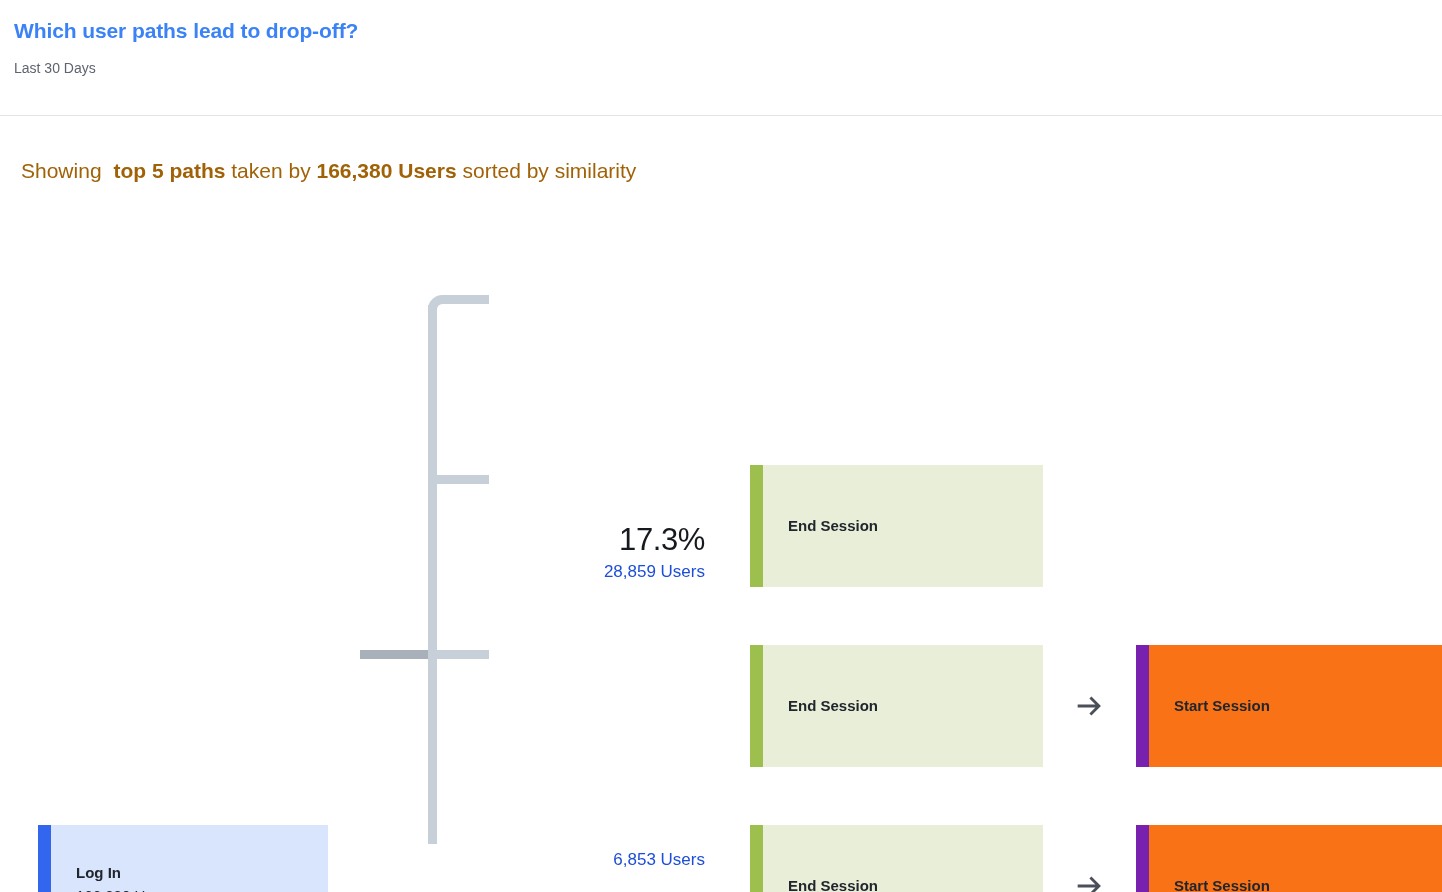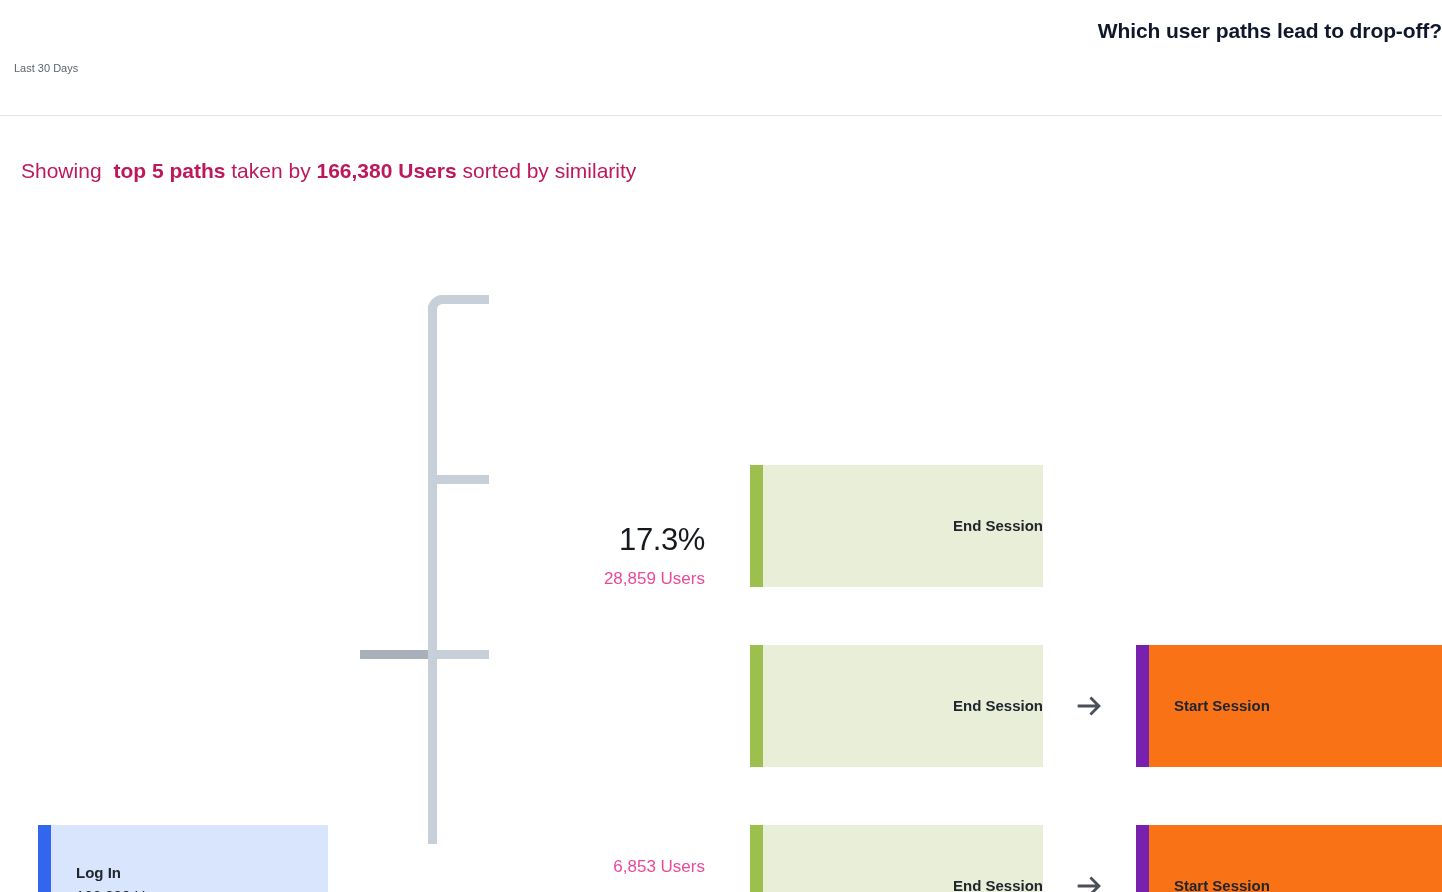--- a/index.html
+++ b/index.html
@@ -18,43 +18,42 @@
 
   
   .header {
     padding: 16px 0 0 14px;
     height: 115px;
     box-sizing: border-box;
   }
   .header-title {
     font-size: 21px;
     font-weight: bold;
-    color: #0f172a;
+    color: #3b82f6;
     letter-spacing: -0.1px;
     margin: 0;
     line-height: 30px;
-    text-align: right;
   }
   .header-subtitle {
-    font-size: 11px;
+    font-size: 14px;
     color: #5e646e;
     margin: 11px 0 0 0;
     line-height: 22px;
   }
   .header-divider {
     height: 1px;
     width: 100%;
     background: #e2e4e8;
   }
 
   
   .showing-bar {
     padding: 42px 0 0 21px;
     font-size: 21px;
-    color: #be185d;
+    color: #a16207;
     line-height: 26px;
     white-space: nowrap;
   }
   .showing-bar .bold {
     font-weight: bold;
   }
   .showing-bar .sp {
     display: inline-block;
     width: 6px;
   }
@@ -97,44 +96,44 @@
     color: #21262e;
     line-height: 22px;
     margin-top: 2px;
   }
 
   
   .node-source .node-accent { background: #3366ee; }
   .node-source .node-body  { background: #d8e5fc; }
   
   .node-end .node-accent { background: #9cbf4e; }
-  .node-end .node-body  { background: #e9eed8; align-items: flex-end; }
+  .node-end .node-body  { background: #e9eed8; }
   
   .node-start .node-accent { background: #7721ae; }
   .node-start .node-body  { background: #f97316; }
 
   
   .metric {
     position: absolute;
     text-align: right;
     width: 190px;
   }
   .metric-pct {
     font-size: 31px;
     font-weight: normal;
     color: #16191d;
     line-height: 38px;
     letter-spacing: -0.4px;
     margin-top: 34px;
   }
   .metric-users {
     font-size: 17px;
-    color: #ec4899;
+    color: #1d4ed8;
     line-height: 24px;
-    margin-top: 8px;
+    margin-top: 1px;
   }
 
   
   .connectors {
     position: absolute;
     left: 0;
     top: 0;
     width: 1442px;
     height: 660px;
     pointer-events: none;

